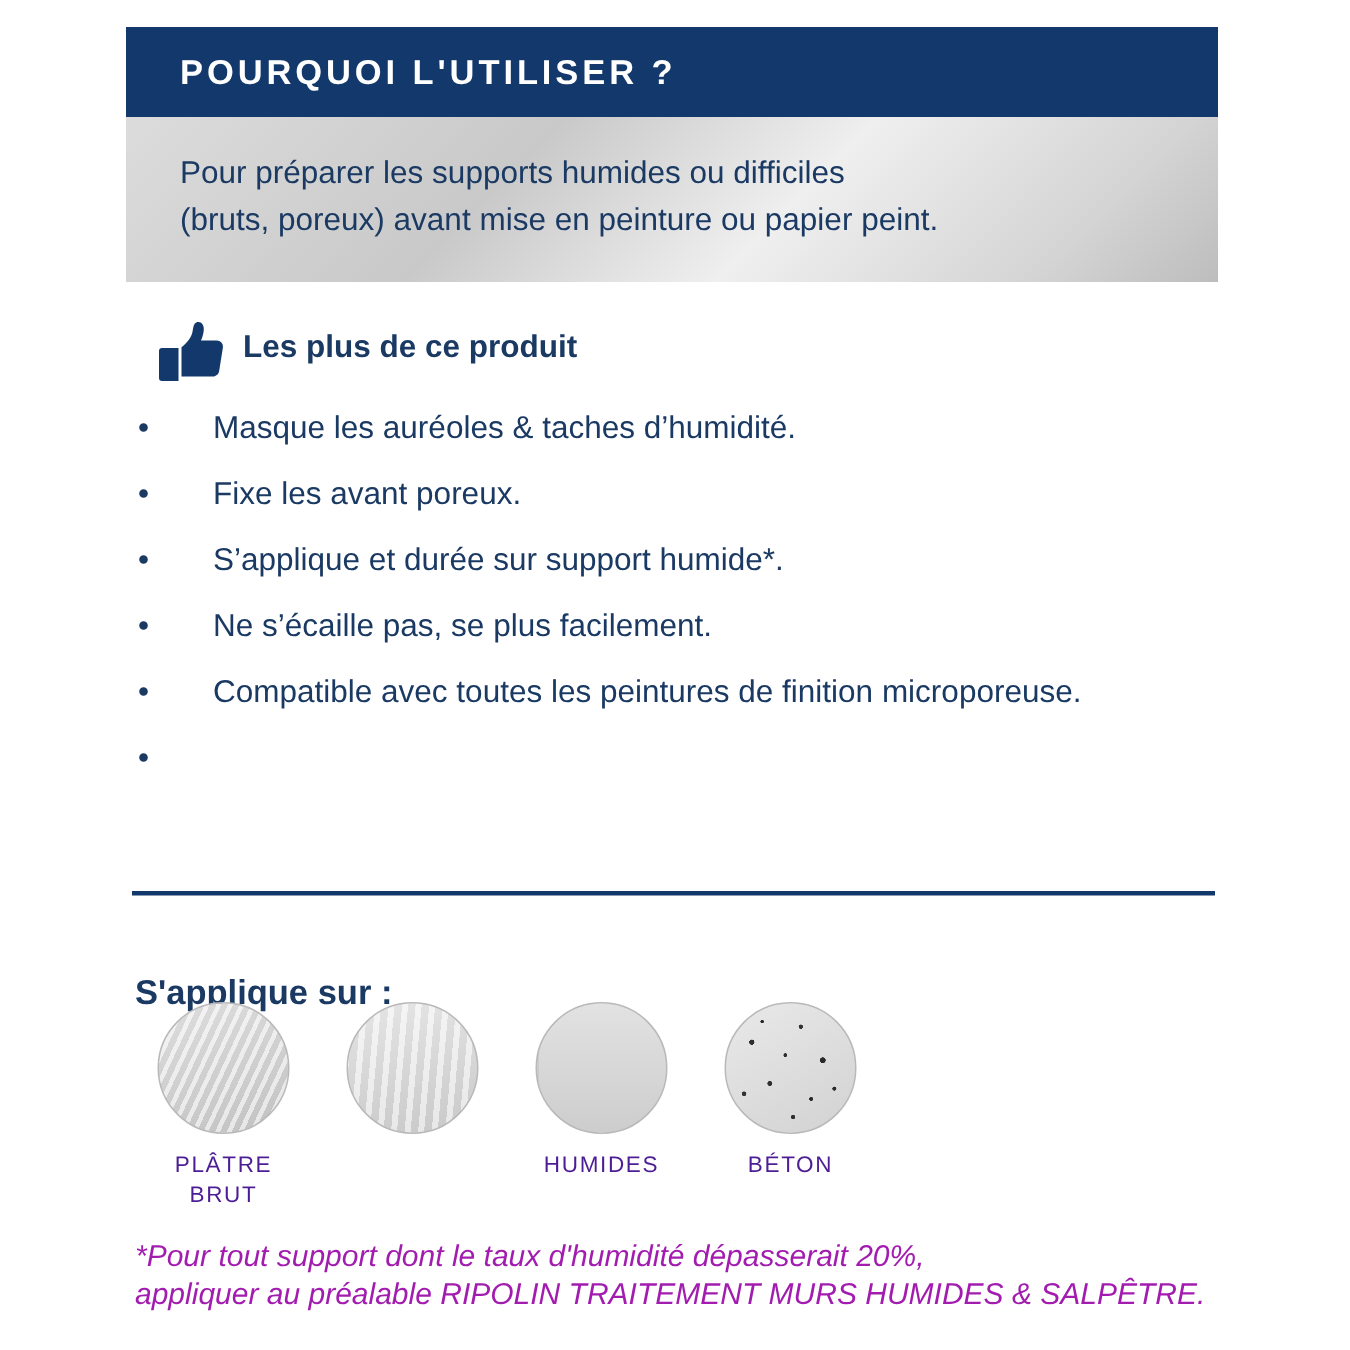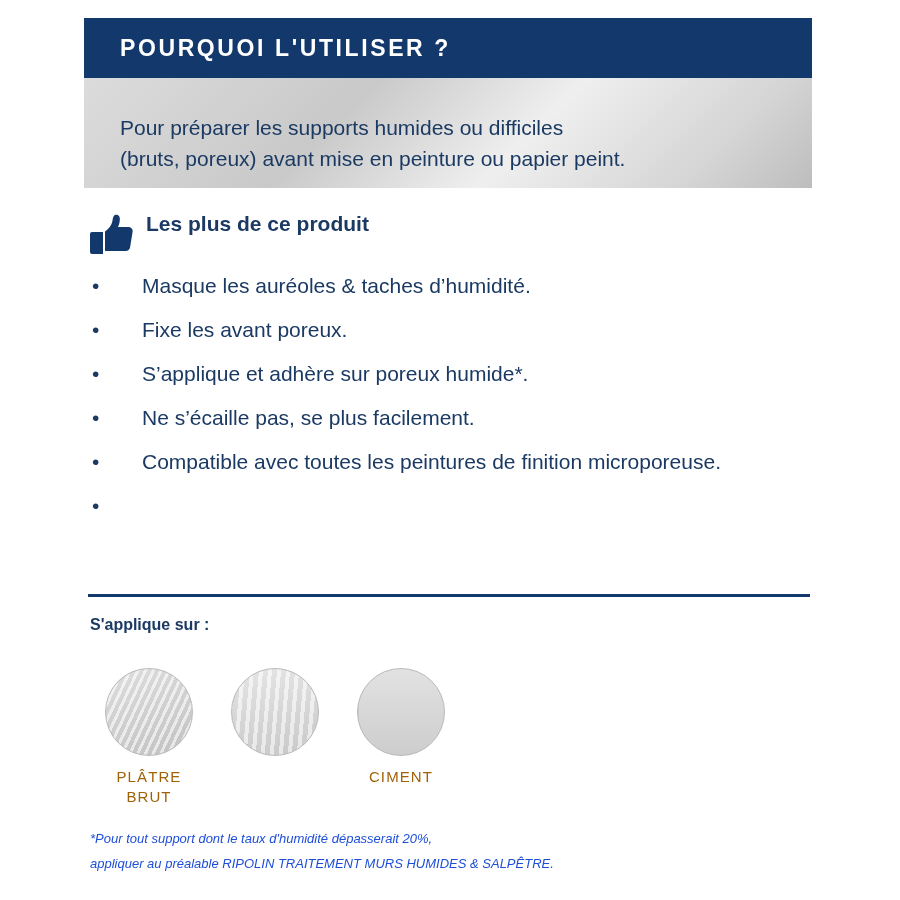--- a/index.html
+++ b/index.html
@@ -60,30 +60,29 @@
     background: linear-gradient(135deg, #dcdcdc 0%, #c9c9c9 35%, #efefef 60%, #d4d4d4 85%, #bdbdbd 100%);
   }
   .sub-band-text {
     position: absolute;
     left: 36px;
     top: 22px;
     font-size: 21px;
     line-height: 31px;
     color: #1b3a63;
     white-space: pre-line;
-    margin-top: 12px;
   }
 
   
   .plus-row {
     position: absolute;
-    left: 88px;
+    left: 104px;
     top: 212px;
     display: flex;
-    align-items: flex-start;
+    align-items: center;
   }
   .thumb-icon {
     width: 48px;
     height: 44px;
     margin-right: 10px;
     display: block;
   }
   .plus-title {
     font-size: 21px;
     font-weight: bold;
@@ -123,22 +122,22 @@
     top: 594px;
     width: 722px;
     height: 3px;
     background: #13386b;
   }
 
   
   .applies-title {
     position: absolute;
     left: 90px;
-    top: 616px;
-    font-size: 16px;
+    top: 648px;
+    font-size: 23px;
     font-weight: bold;
     color: #1b3a63;
   }
   .swatches {
     position: absolute;
     left: 86px;
     top: 668px;
     width: 726px;
     display: flex;
   }
@@ -188,34 +187,34 @@
   .d-ciment {
     background:
       repeating-linear-gradient(60deg, rgba(255,255,255,0.4) 0 2px, rgba(0,0,0,0.025) 2px 6px),
       linear-gradient(140deg, #e4e4e4, #c9c9c9);
   }
   .swatch-label {
     margin-top: 11px;
     font-size: 15px;
     letter-spacing: 1.1px;
     line-height: 20px;
-    color: #a16207;
+    color: #4c1d95;
     white-space: pre-line;
   }
 
   
   .footnote {
     position: absolute;
     left: 90px;
     top: 826px;
     width: 740px;
-    font-size: 13px;
+    font-size: 20px;
     font-style: italic;
     line-height: 25px;
-    color: #1d4ed8;
+    color: #a21caf;
     white-space: pre-line;
   }
 </style>
 </head>
 <body>
 
 <div class="page">
 
   <div class="left-rule"></div>
 
@@ -242,21 +241,21 @@
     <div class="bullet">
       <span class="dot">•</span>
       <span class="txt">Masque les auréoles &amp; taches d’humidité.</span>
     </div>
     <div class="bullet">
       <span class="dot">•</span>
       <span class="txt">Fixe les avant poreux.</span>
     </div>
     <div class="bullet">
       <span class="dot">•</span>
-      <span class="txt">S’applique et adhère sur poreux humide*.</span>
+      <span class="txt">S’applique et durée sur support humide*.</span>
     </div>
     <div class="bullet">
       <span class="dot">•</span>
       <span class="txt">Ne s’écaille pas, se plus facilement.</span>
     </div>
     <div class="bullet">
       <span class="dot">•</span>
       <span class="txt">Compatible avec toutes les peintures de finition microporeuse.</span>
     </div>
     <div class="bullet">
@@ -272,20 +271,24 @@
     <div class="swatch">
       <div class="disc d-platre"></div>
       <div class="swatch-label">PLÂTRE
 BRUT</div>
     </div>
     <div class="swatch">
       <div class="disc d-derive"></div>
     </div>
     <div class="swatch">
       <div class="disc d-enduit"></div>
-      <div class="swatch-label">CIMENT</div>
+      <div class="swatch-label">HUMIDES</div>
+    </div>
+    <div class="swatch">
+      <div class="disc d-beton"></div>
+      <div class="swatch-label">BÉTON</div>
     </div>
   </div>
 
   <div class="footnote">*Pour tout support dont le taux d'humidité dépasserait 20%,
 appliquer au préalable RIPOLIN TRAITEMENT MURS HUMIDES &amp; SALPÊTRE.</div>
 
 </div>
 
 </body></html>

